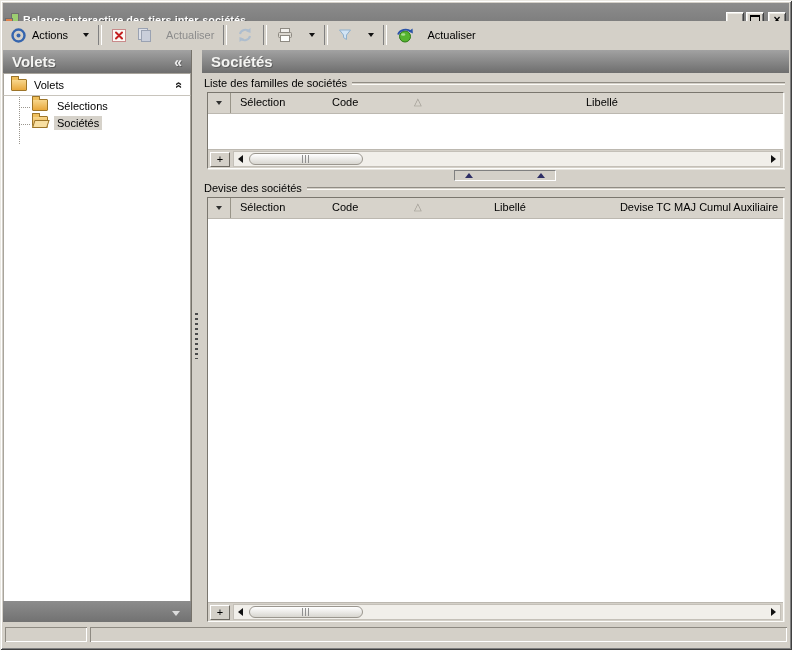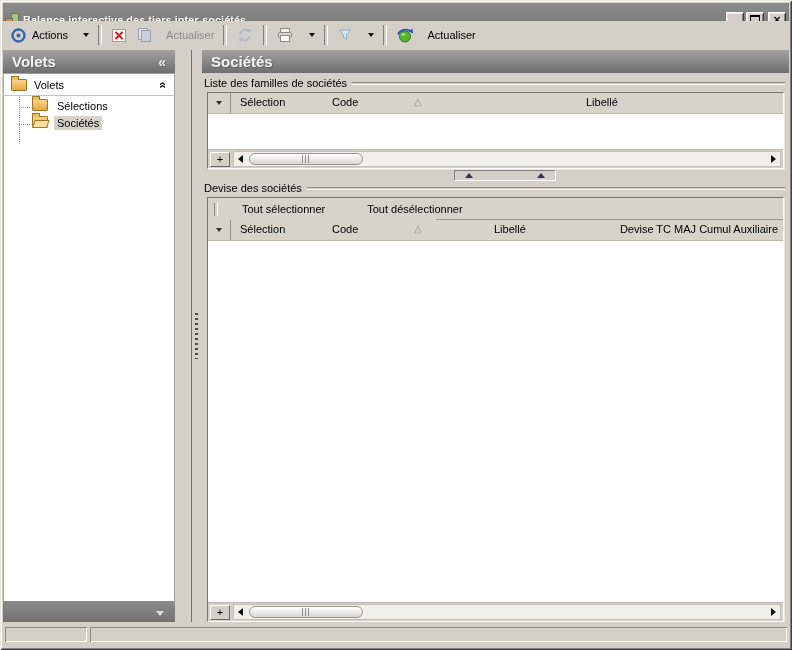--- a/index.html
+++ b/index.html
@@ -28,21 +28,21 @@
   .tb-btn.disabled{color:#8C8C8C}
   .tb-icon{display:flex;align-items:center}
   .tb-sep{width:2px;height:20px;margin:0 4px;border-left:1px solid #808080;border-right:1px solid #FFFFFF}
   .dd{width:0;height:0;border-left:3px solid transparent;border-right:3px solid transparent;border-top:4px solid #111;margin-left:2px}
   
   .panel-header{height:23px;background:linear-gradient(#A2A2A2,#6E6E6E);display:flex;align-items:center;
     padding:0 9px;color:#F4F4F2;font-weight:bold;font-size:15px;text-shadow:1px 1px 0 rgba(0,0,0,.25)}
   .panel-header .spacer{flex:1}
   .collapse-glyph{font-size:14px;font-weight:bold;color:#EDEDED}
   
-  .sidebar{position:absolute;left:3px;top:50px;width:172px;bottom:25px;display:flex;flex-direction:column;background:#D4D0C8}
+  .sidebar{position:absolute;left:3px;top:50px;width:188px;bottom:25px;display:flex;flex-direction:column;background:#D4D0C8}
   .onglets-row{height:21px;background:#FFF;border:1px solid #A8A49C;border-bottom:1px solid #C8C4BC;
     display:flex;align-items:center;gap:7px;padding:0 7px}
   .onglets-row .lbl{flex:1}
   .chev-up{display:inline-block;transform:rotate(90deg);font-weight:bold;font-size:12px;color:#222}
   .tree{flex:1;background:#FFF;border-left:1px solid #A8A49C;border-right:1px solid #A8A49C;position:relative;padding-top:3px}
   .tree-vline{position:absolute;left:15px;top:1px;height:47px;border-left:1px dotted #9A968E}
   .tree-item{position:relative;height:17px;display:flex;align-items:flex-start;gap:6px;padding-left:28px}
   .tree-item::before{content:'';position:absolute;left:15px;top:8px;width:11px;border-top:1px dotted #9A968E}
   .tree-label{padding:1px 3px}
   .tree-label.sel{background:#D6D2CA}
@@ -277,26 +277,20 @@
       <span class="tri-up"></span>
       <span class="tri-up"></span>
     </div>
 
     <div class="group-label g2">
       <span>Devise des sociétés</span>
       <span class="etched"></span>
     </div>
 
     <div class="grid grid2">
-      <div class="select-row">
-        <span class="vgrip-sm"></span>
-        <span class="link-btn b1">Tout sélectionner</span>
-        <span class="link-btn b2">Tout désélectionner</span>
-        <span class="select-underline"></span>
-      </div>
       <div class="grid-header">
         <div class="rowsel">
             <span class="dd"></span>
           </div>
         <span class="col c-sel">Sélection</span>
         <span class="col c-code">Code</span>
         <span class="sort-glyph">△</span>
         <span class="col c-lib2">Libellé</span>
         <span class="col c-dev">Devise TC MAJ Cumul Auxiliaire</span>
       </div>

